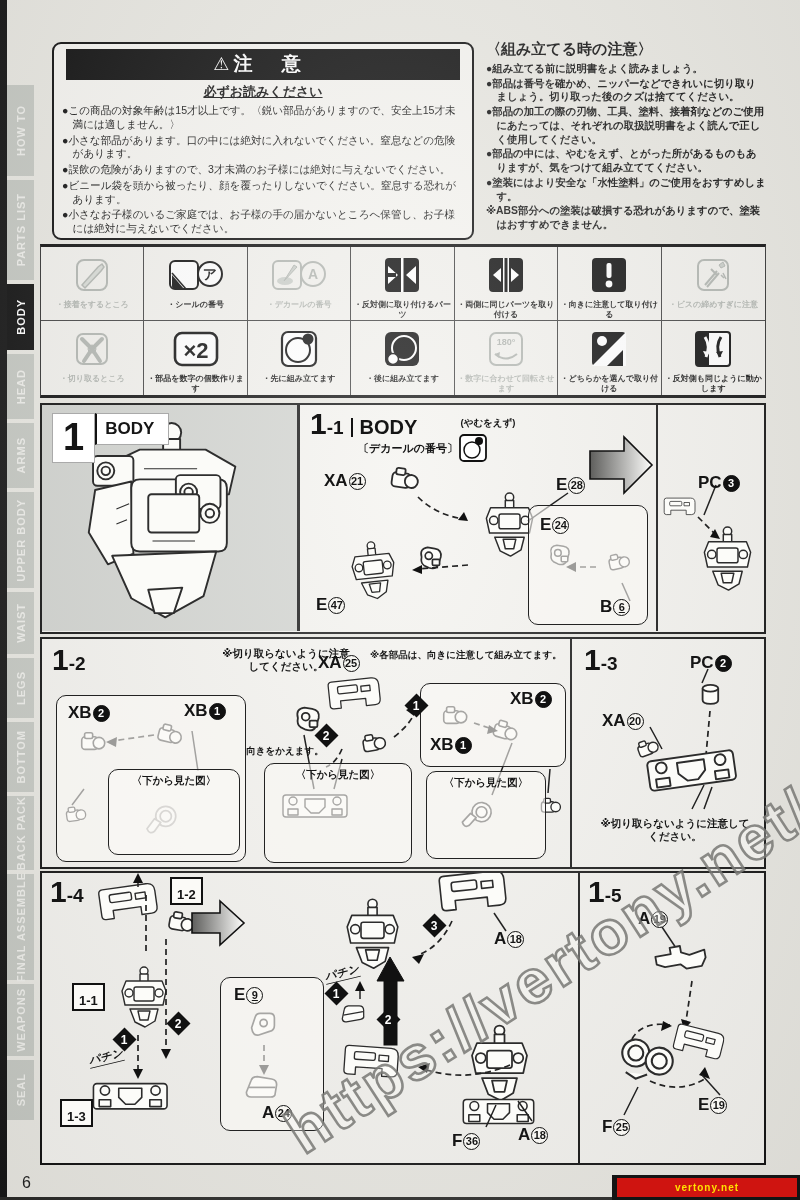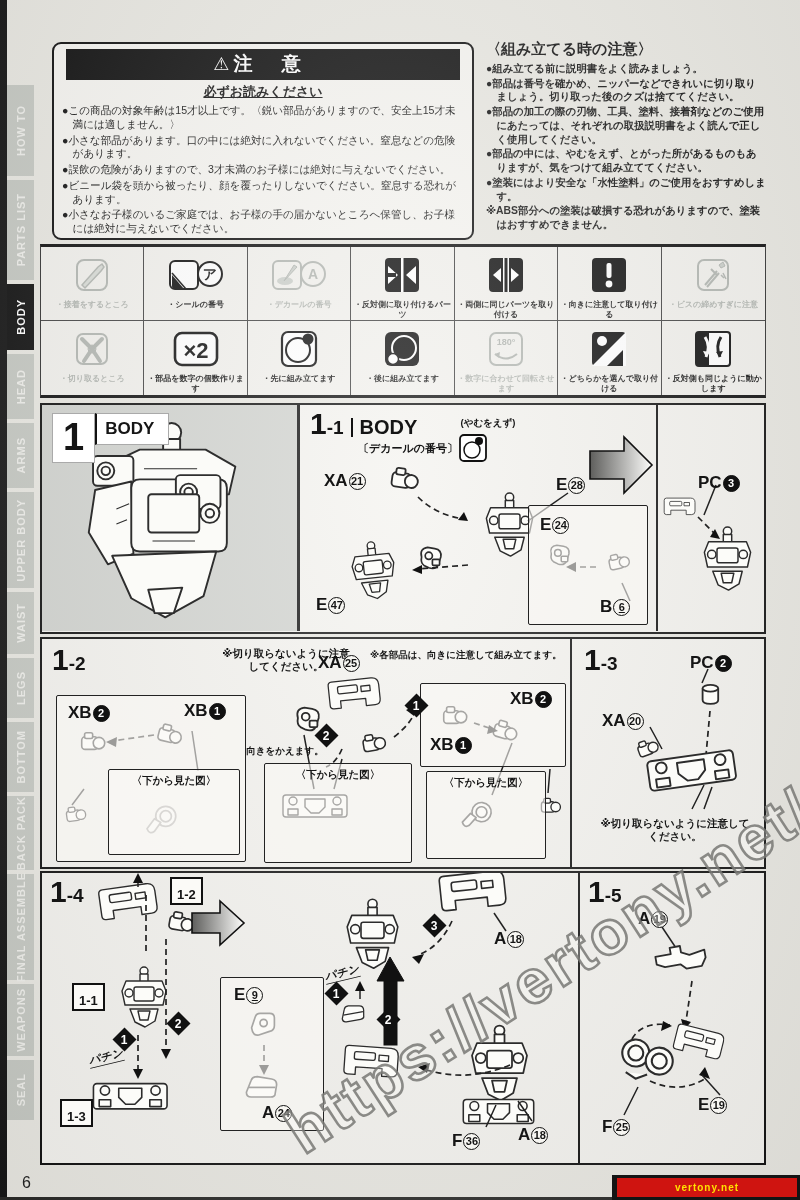--- a/index.html
+++ b/index.html
@@ -69,21 +69,21 @@
         align-items:center;justify-content:center;font-size:11px;font-weight:bold;background:#f7f6f2;box-sizing:border-box;}
   .cn.f{background:#111;color:#fff;}
   .cn.u{text-decoration:underline;}
 
   .dia{position:absolute;z-index:5;width:17px;height:17px;background:#111;transform:rotate(45deg);
         display:flex;align-items:center;justify-content:center;}
   .dia i{transform:rotate(-45deg);color:#fff;font-style:normal;font-weight:bold;font-size:12px;}
 
   .note{position:absolute;z-index:4;font-size:10.5px;font-weight:bold;line-height:1.25;text-align:center;}
   .note.sm{font-size:9.5px;}
-  .callout{position:absolute;z-index:2;border:1.6px solid #222;border-radius:2px;background:rgba(250,249,245,.6);}
+  .callout{position:absolute;z-index:2;border:1.6px solid #222;border-radius:10px;background:rgba(250,249,245,.6);}
   .viewbox-label{font-size:10.5px;font-weight:bold;text-align:center;margin-top:4px;}
   .refchip{position:absolute;z-index:4;border:2px solid #111;background:#fbfaf7;font-weight:bold;
         font-size:13px;padding:8px 5px 1px 5px;}
   .snap{position:absolute;z-index:4;font-size:11px;font-weight:bold;border-bottom:1.5px solid #111;
         transform:skewX(-10deg) rotate(-14deg);}
   .art{position:absolute;z-index:1;left:0;top:0;}
   .art .ln{fill:none;stroke:#222;stroke-width:1.5;}
   .art .dsh{fill:none;stroke:#222;stroke-width:1.7;stroke-dasharray:6 4;}
   .art .ah{fill:#111;stroke:none;}
   .art .pt{fill:#fcfcf9;stroke:#2c2c2c;stroke-width:1.4;stroke-linejoin:round;}

